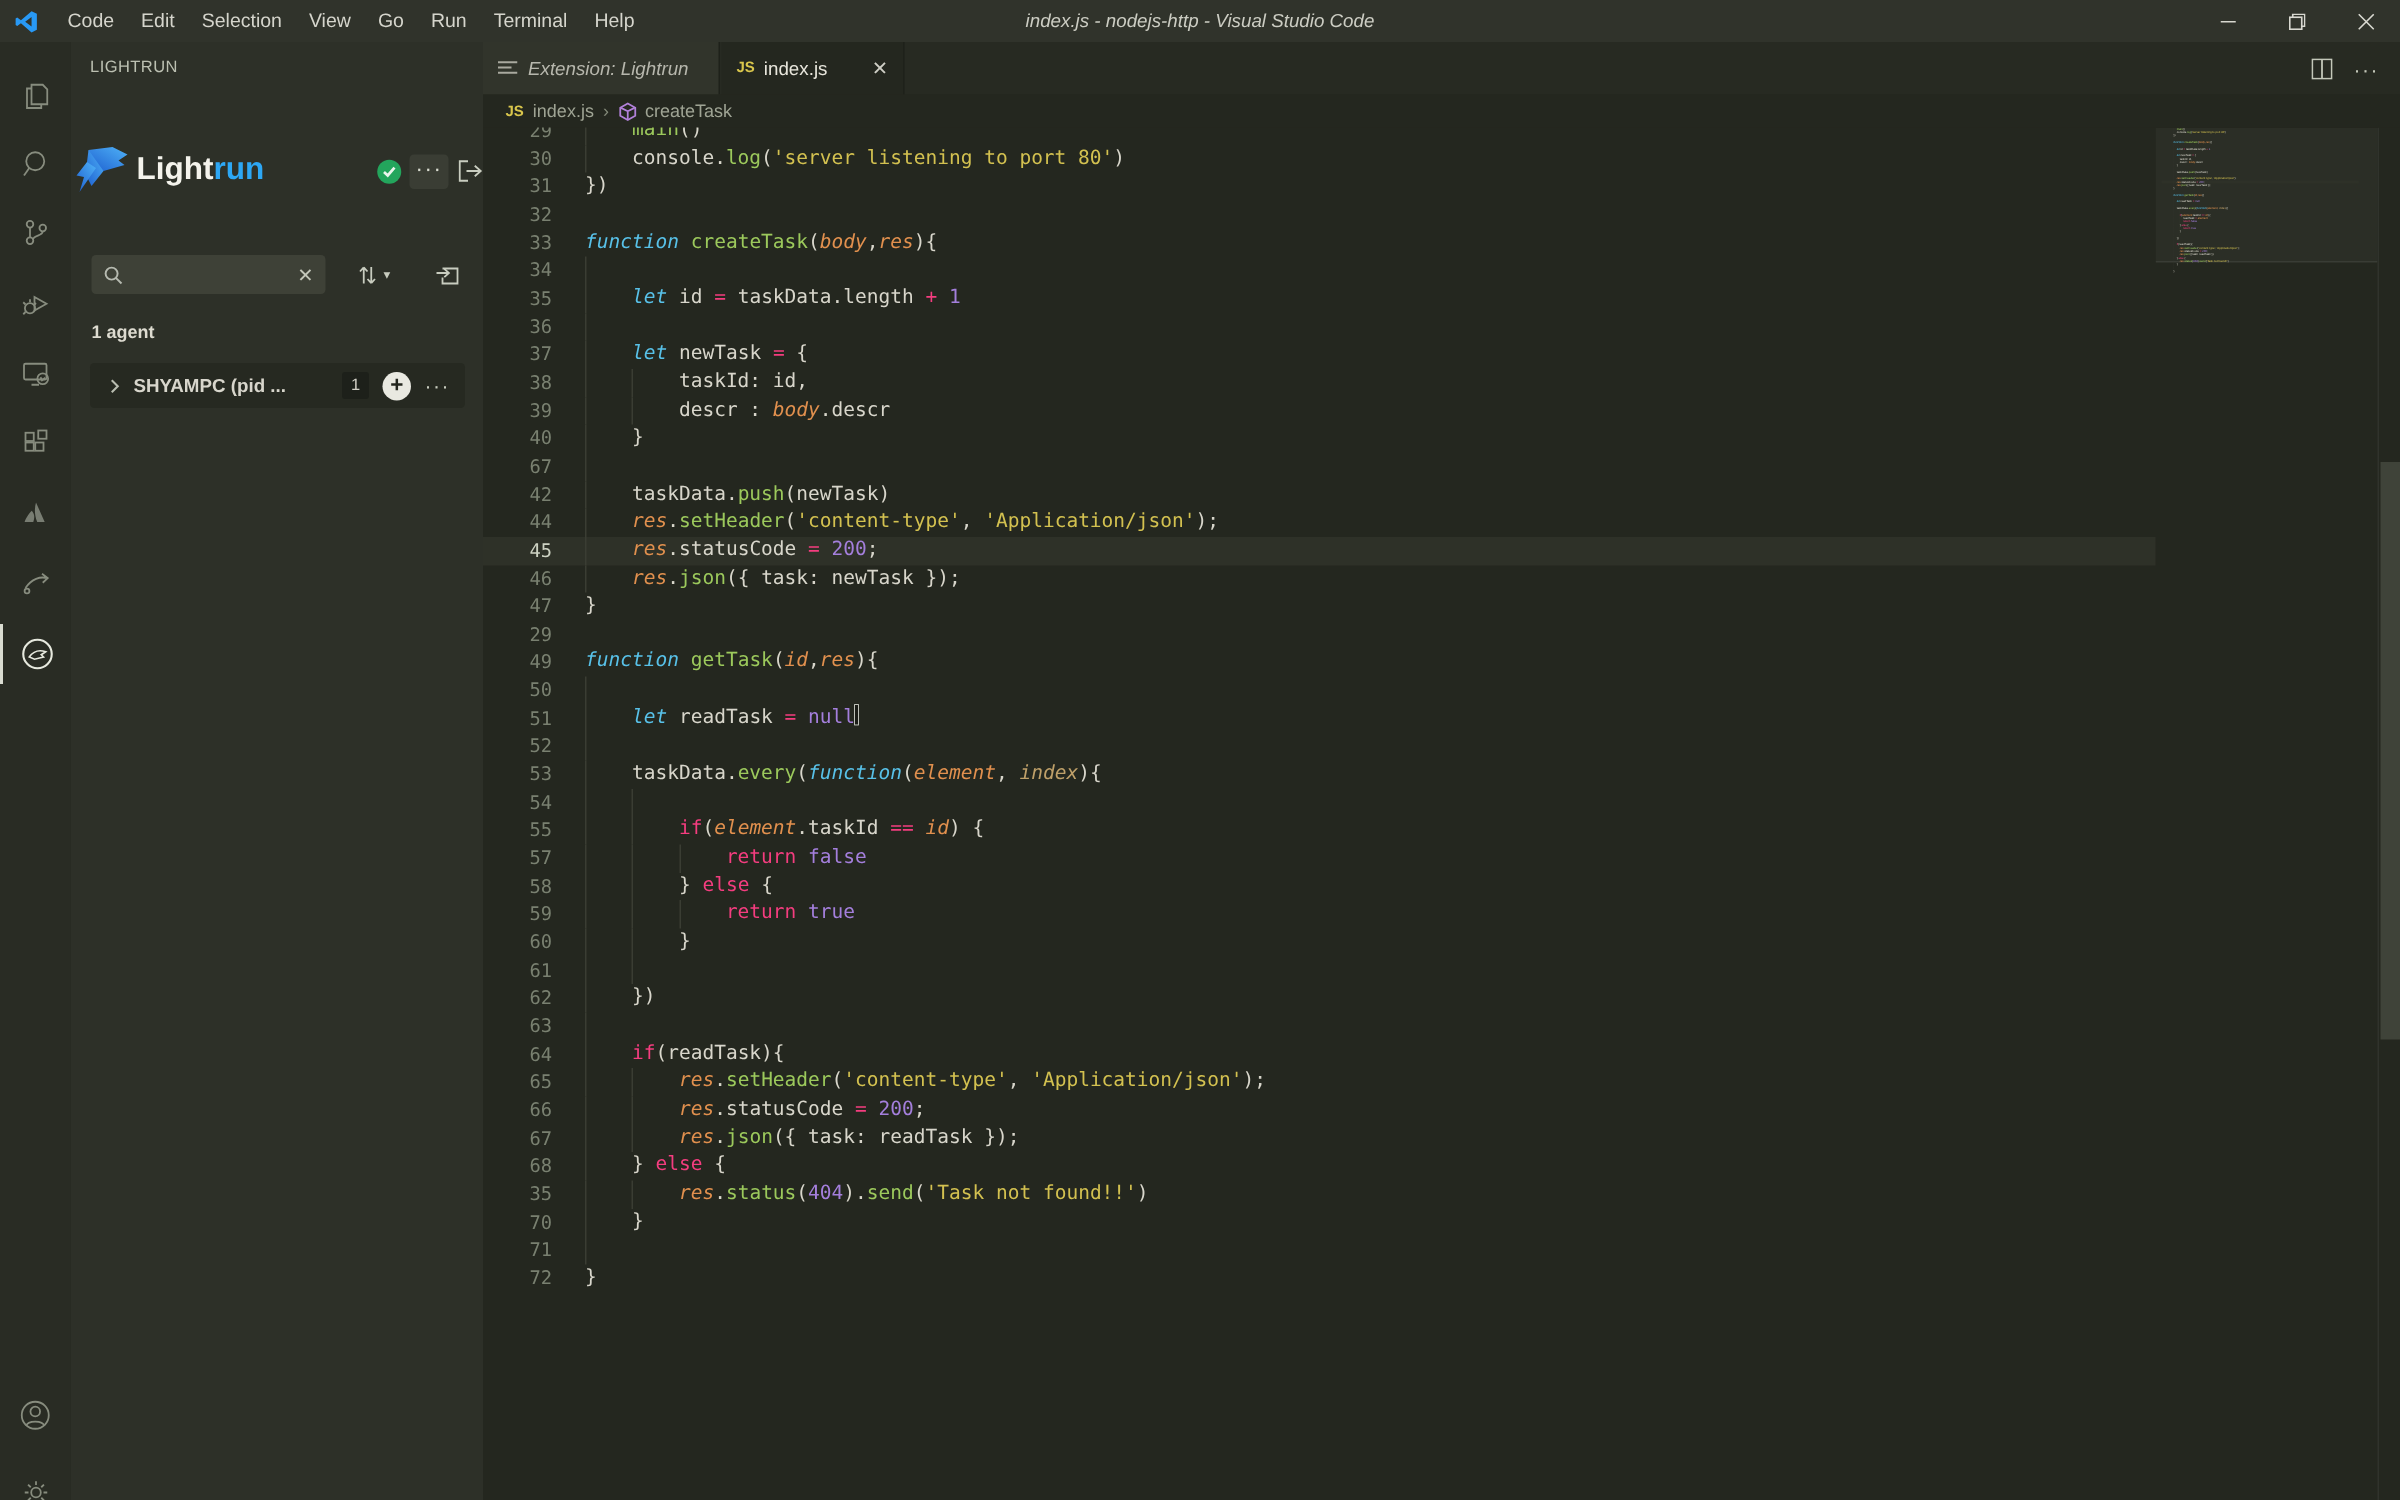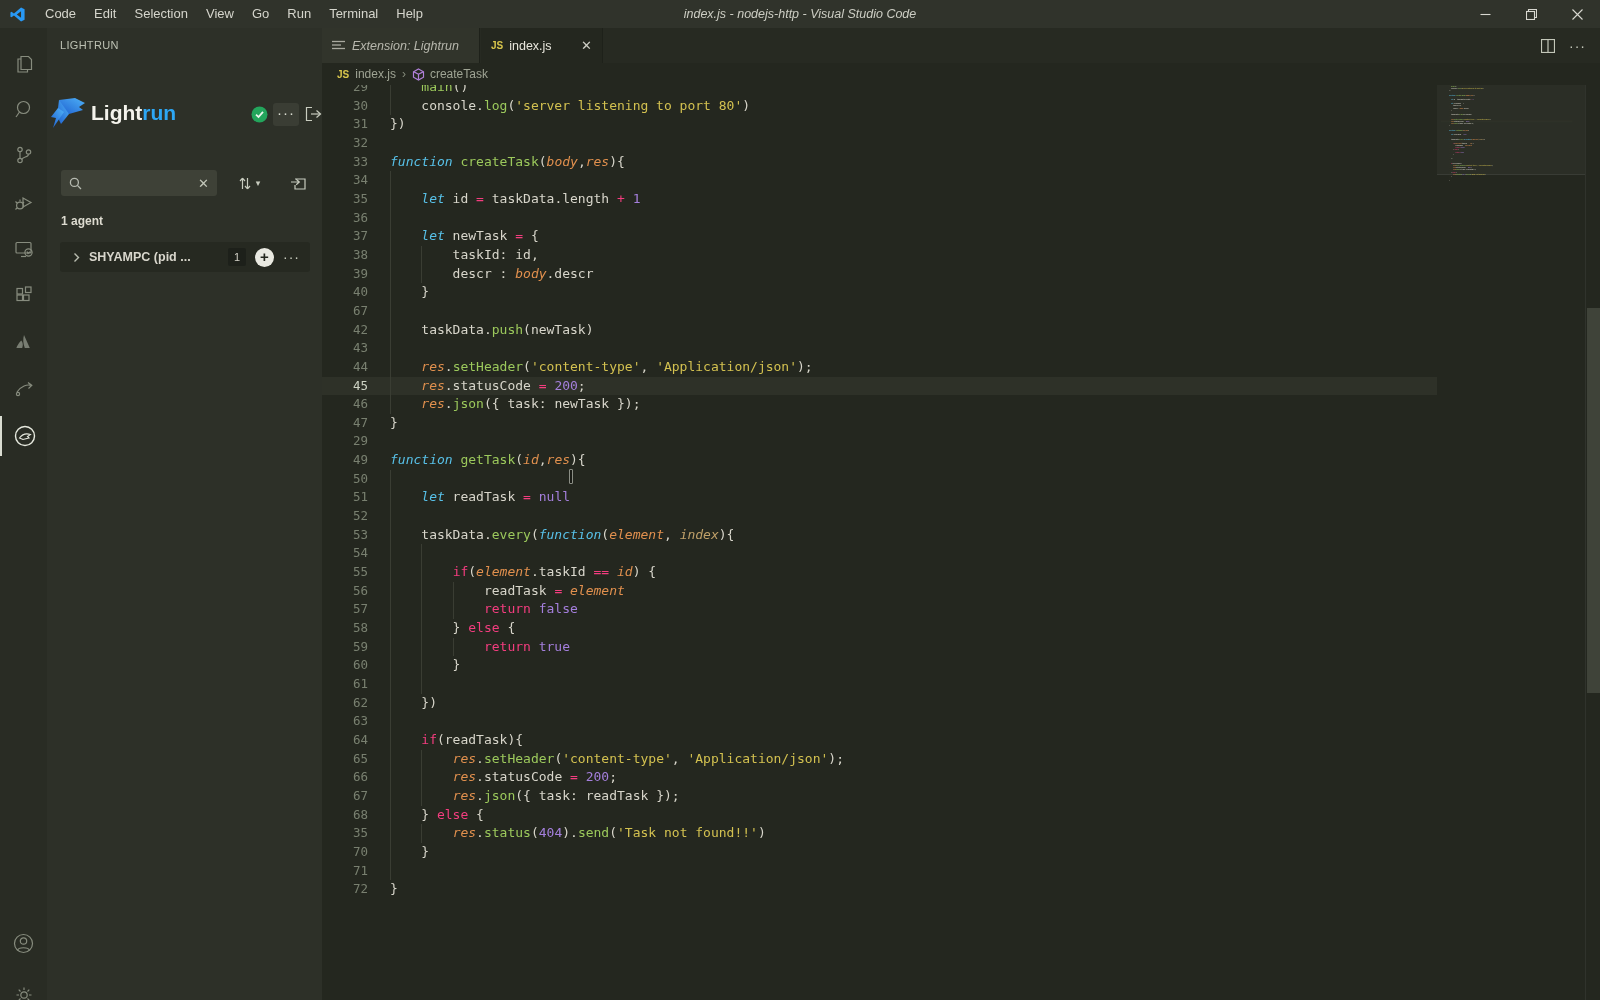--- a/index.html
+++ b/index.html
@@ -404,24 +404,20 @@
           </div>
           <div class="line">
             <span class="num">67</span>
             <span class="txt"><span class="guide" style="left: 22px;"></span></span>
           </div>
           <div class="line">
             <span class="num">42</span>
             <span class="txt"><span class="guide" style="left: 22px;"></span><span class="tk-w">    taskData.</span><span class="tk-f">push</span><span class="tk-w">(newTask)</span></span>
           </div>
           <div class="line">
-            <span class="num">43</span>
-            <span class="txt"><span class="guide" style="left: 22px;"></span></span>
-          </div>
-          <div class="line">
             <span class="num">44</span>
             <span class="txt"><span class="guide" style="left: 22px;"></span><span class="tk-w">    </span><span class="tk-a">res</span><span class="tk-w">.</span><span class="tk-f">setHeader</span><span class="tk-w">(</span><span class="tk-s">'content-type'</span><span class="tk-w">, </span><span class="tk-s">'Application/json'</span><span class="tk-w">);</span></span>
           </div>
           <div class="line active">
             <span class="num">45</span>
             <span class="txt"><span class="guide" style="left: 22px;"></span><span class="tk-w">    </span><span class="tk-a">res</span><span class="tk-w">.statusCode </span><span class="tk-p">=</span><span class="tk-w"> </span><span class="tk-n">200</span><span class="tk-w">;</span></span>
           </div>
           <div class="line">
             <span class="num">46</span>
             <span class="txt"><span class="guide" style="left: 22px;"></span><span class="tk-w">    </span><span class="tk-a">res</span><span class="tk-w">.</span><span class="tk-f">json</span><span class="tk-w">({ task: newTask });</span></span>
@@ -454,24 +450,20 @@
             <span class="num">53</span>
             <span class="txt"><span class="guide" style="left: 22px;"></span><span class="tk-w">    taskData.</span><span class="tk-f">every</span><span class="tk-w">(</span><span class="tk-k">function</span><span class="tk-w">(</span><span class="tk-a">element</span><span class="tk-w">, </span><span class="tk-u">index</span><span class="tk-w">){</span></span>
           </div>
           <div class="line">
             <span class="num">54</span>
             <span class="txt"><span class="guide" style="left: 22px;"></span><span class="guide" style="left: 53.33px;"></span></span>
           </div>
           <div class="line">
             <span class="num">55</span>
             <span class="txt"><span class="guide" style="left: 22px;"></span><span class="guide" style="left: 53.33px;"></span><span class="tk-w">        </span><span class="tk-p">if</span><span class="tk-w">(</span><span class="tk-a">element</span><span class="tk-w">.taskId </span><span class="tk-p">==</span><span class="tk-w"> </span><span class="tk-a">id</span><span class="tk-w">) {</span></span>
-          </div>
-          <div class="line">
-            <span class="num">56</span>
-            <span class="txt"><span class="guide" style="left: 22px;"></span><span class="guide" style="left: 53.33px;"></span><span class="guide" style="left: 84.66px;"></span><span class="tk-w">            readTask </span><span class="tk-p">=</span><span class="tk-w"> </span><span class="tk-a">element</span></span>
           </div>
           <div class="line">
             <span class="num">57</span>
             <span class="txt"><span class="guide" style="left: 22px;"></span><span class="guide" style="left: 53.33px;"></span><span class="guide" style="left: 84.66px;"></span><span class="tk-w">            </span><span class="tk-p">return</span><span class="tk-w"> </span><span class="tk-n">false</span></span>
           </div>
           <div class="line">
             <span class="num">58</span>
             <span class="txt"><span class="guide" style="left: 22px;"></span><span class="guide" style="left: 53.33px;"></span><span class="tk-w">        } </span><span class="tk-p">else</span><span class="tk-w"> {</span></span>
           </div>
           <div class="line">

